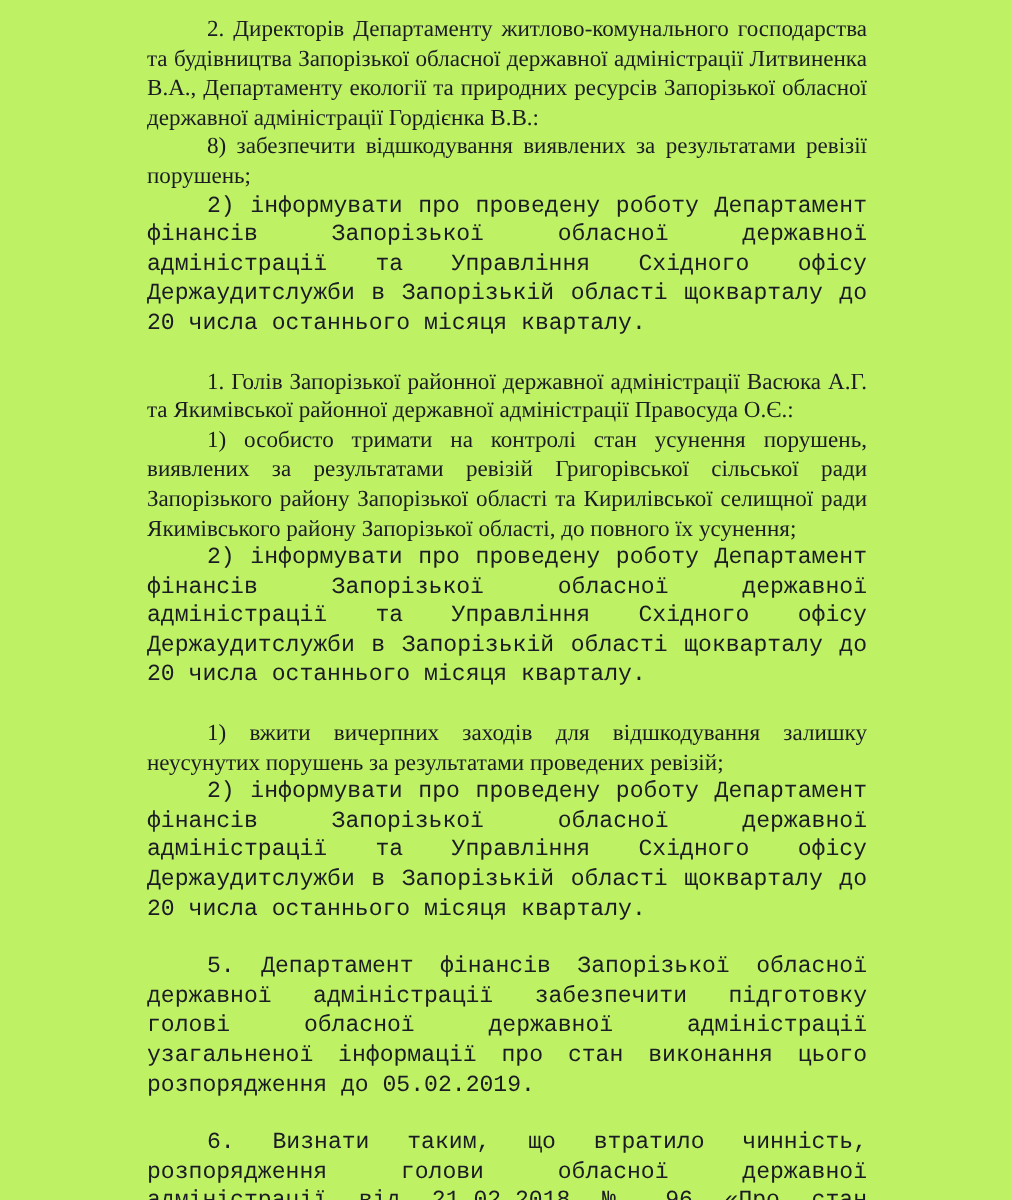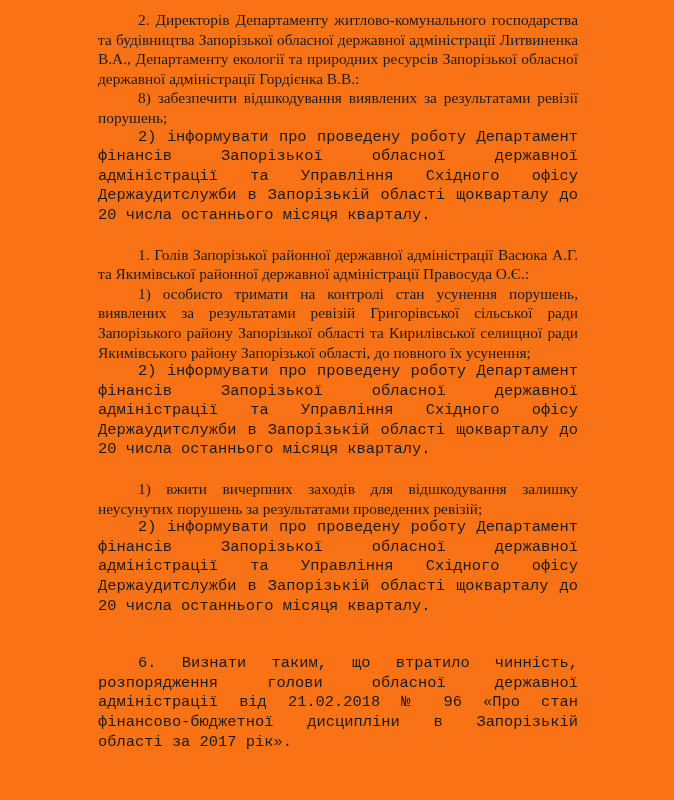--- a/index.html
+++ b/index.html
@@ -12,21 +12,21 @@
     width: 674px;
     height: 800px;
     overflow: hidden;
     font-family: "Liberation Serif", "DejaVu Serif", serif;
     color: #1b1b24;
   }
   .page {
     position: relative;
     width: 674px;
     height: 800px;
-    background: #f97316;
+    background: #bef264;
     box-sizing: border-box;
     padding: 10px 96px 0 98px;
   }
   .doc-body {
     width: 480px;
   }
   p.para {
     margin: 0;
     font-size: 15.4px;
     line-height: 19.6px;
@@ -67,20 +67,23 @@
 
     <div class="gap-section"></div>
 
     <div class="block">
       <p class="para">1) вжити вичерпних заходів для відшкодування залишку неусунутих порушень за результатами проведених ревізій;</p>
       <p class="para">2) інформувати про проведену роботу Департамент фінансів Запорізької обласної державної адміністрації та Управління Східного офісу Держаудитслужби в Запорізькій області щокварталу до 20 числа останнього місяця кварталу.</p>
     </div>
 
     <div class="gap-section"></div>
 
+    <div class="block">
+      <p class="para">5. Департамент фінансів Запорізької обласної державної адміністрації забезпечити підготовку голові обласної державної адміністрації узагальненої інформації про стан виконання цього розпорядження до 05.02.2019.</p>
+    </div>
 
     <div class="gap-section"></div>
 
     <div class="block">
       <p class="para">6. Визнати таким, що втратило чинність, розпорядження голови обласної державної адміністрації від 21.02.2018 № 96 «Про стан фінансово-бюджетної дисципліни в Запорізькій області за 2017 рік».</p>
     </div>
 
     <div class="gap-section"></div>
 
   </div>

